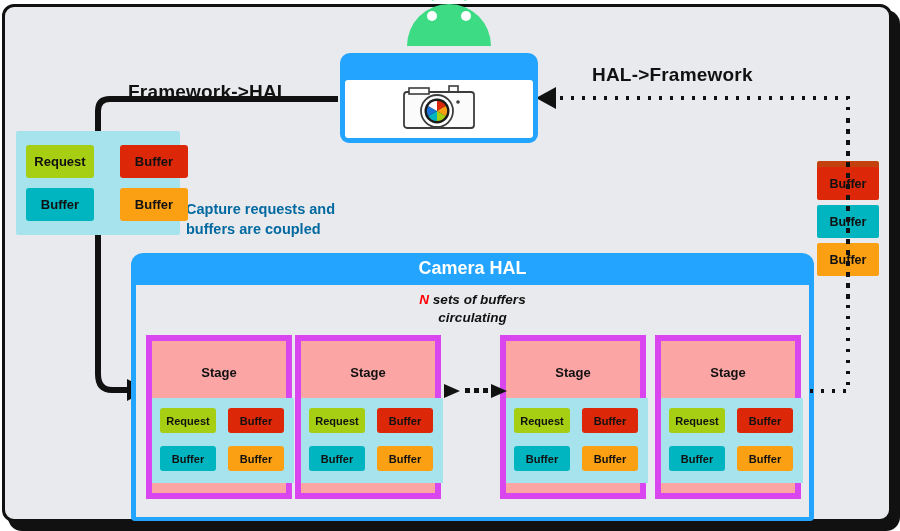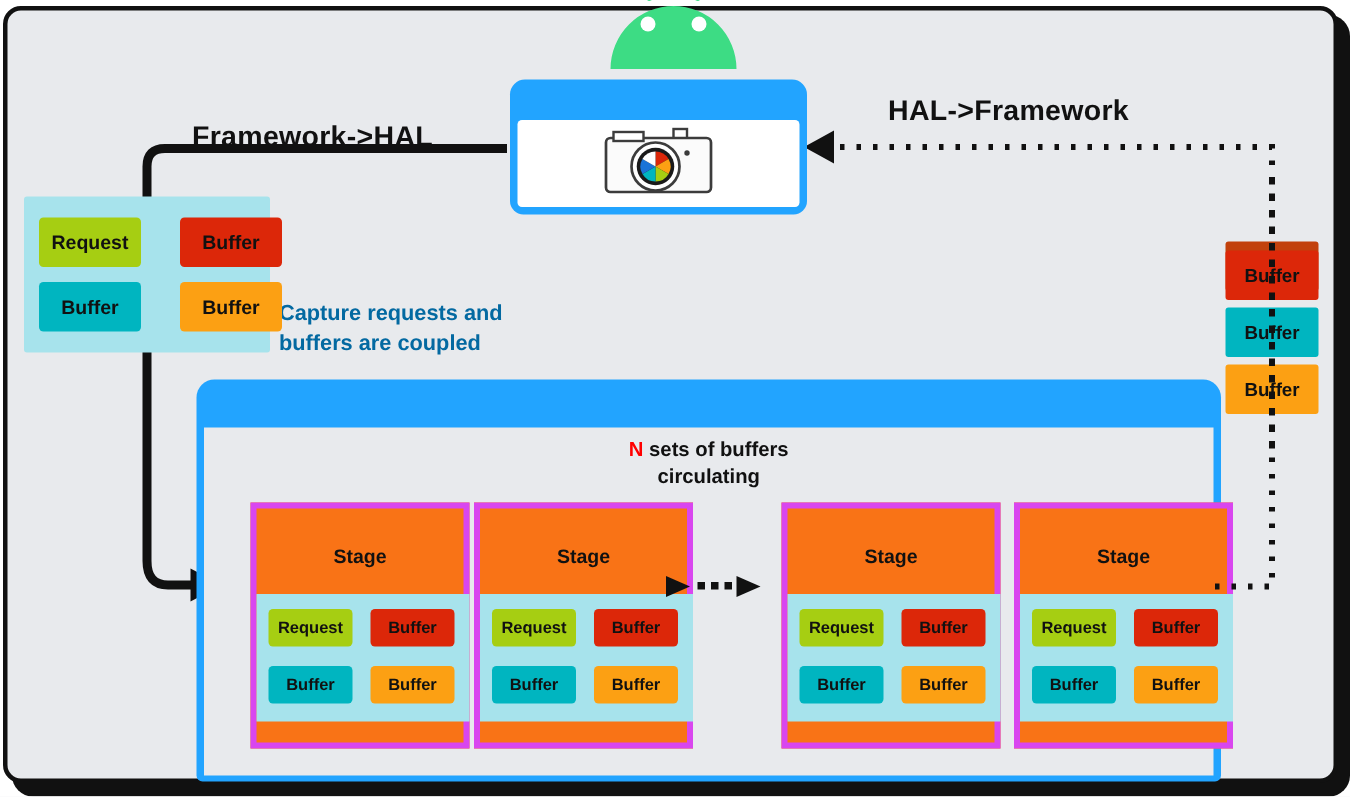--- a/index.html
+++ b/index.html
@@ -150,33 +150,33 @@
   }
   .hal-note {
     position: absolute;
     left: 0; top: 6px;
     width: 100%;
     text-align: center;
     font-size: 13.5px;
     font-weight: bold;
     color: #111111;
     line-height: 1.32;
+    font-style: italic;
   }
   .hal-note .n-accent { color: #FF0000; }
 
   
   .stage-card {
     position: absolute;
     top: 335px;
     width: 146px; height: 164px;
-    border: 4px solid #d946ef;
-    background: #f97316;
+    border: 6px solid #d946ef;
+    background: #fca5a5;
     z-index: 5;
     box-sizing: border-box;
-    margin-left: 21px;
   }
   #stage-0 { left: 146px; }
   #stage-1 { left: 295px; }
   #stage-2 { left: 500px; }
   #stage-3 { left: 655px; }
 
   .stage-label {
     text-align: center;
     font-size: 13px;
     font-weight: bold;
@@ -275,20 +275,21 @@
       <div class="chip c0" style="background: rgb(166, 206, 18);">Request</div>
       <div class="chip c1" style="background: rgb(220, 39, 9);">Buffer</div>
       <div class="chip c2" style="background: rgb(0, 181, 192);">Buffer</div>
       <div class="chip c3" style="background: rgb(252, 160, 19);">Buffer</div>
     </div>
 
   <div class="caption">Capture requests and
 buffers are coupled</div>
 
   <div class="hal-box">
+    <div class="hal-title">Camera HAL</div>
     <div class="hal-inner">
       <div class="hal-note">
         <span class="n-accent">N</span><span> sets of buffers</span><br>
         <span>circulating</span>
       </div>
     </div>
   </div>
 
   <div class="stage-card" id="stage-0">
     <div class="stage-label">

